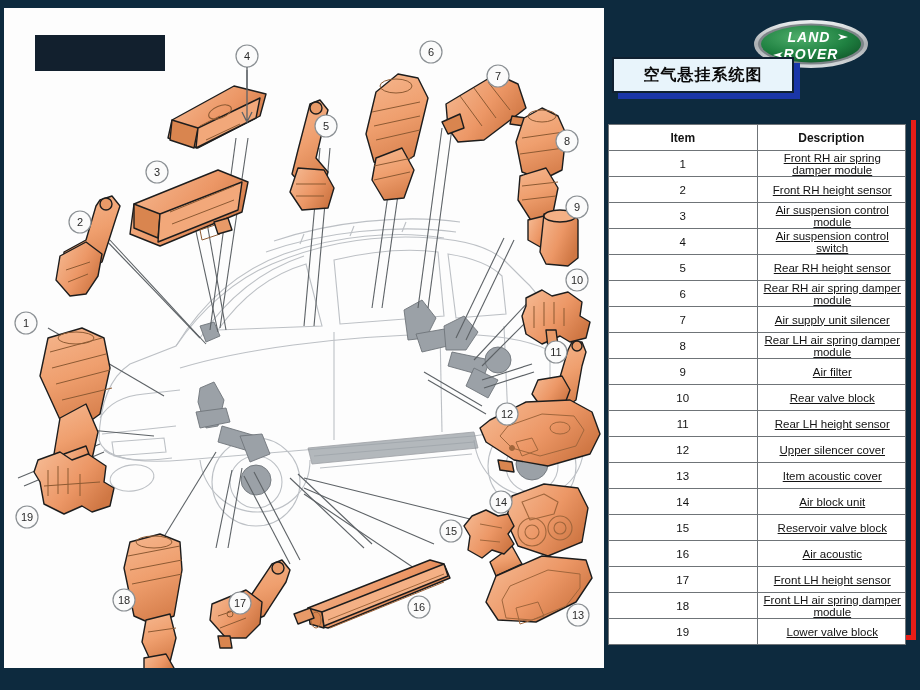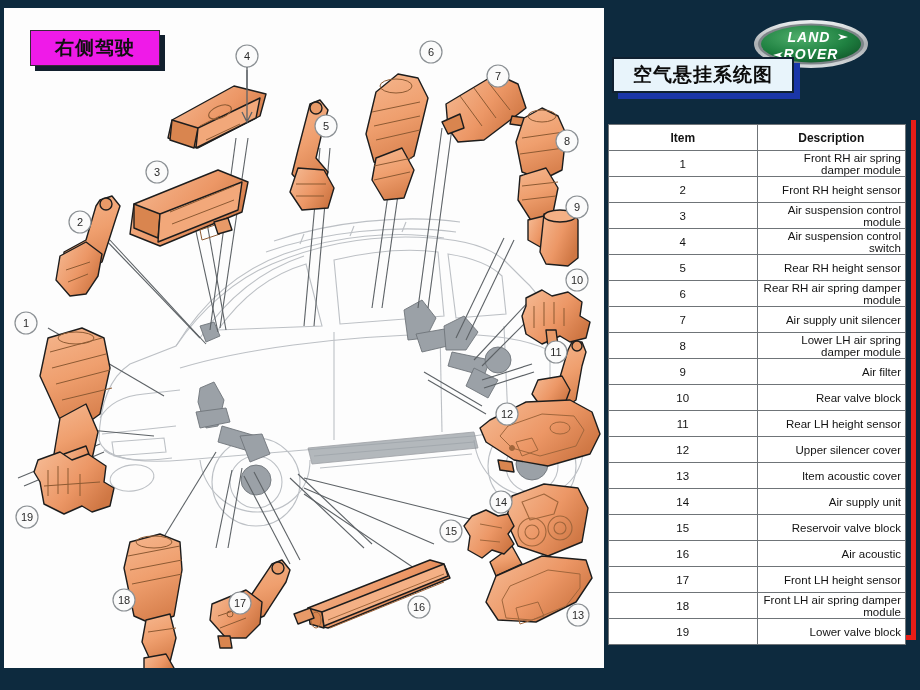--- a/index.html
+++ b/index.html
@@ -93,21 +93,21 @@
     top: 57px;
     width: 182px;
     height: 36px;
     background: #e8f4fb;
     border: 2px solid #0f2030;
     box-sizing: border-box;
     display: flex;
     align-items: center;
     justify-content: center;
     color: #0b0b0b;
-    font-size: 19px;
+    font-size: 16px;
     font-weight: bold;
     letter-spacing: 1px;
     font-family: "DejaVu Sans", sans-serif;
   }
 
   
   #table-frame-red {
     position: absolute;
     left: 608px;
     top: 120px;
@@ -144,22 +144,23 @@
   table#parts-table th {
     font-weight: bold;
     text-align: center;
     font-size: 12px;
   }
   table#parts-table td.num {
     text-align: center;
     width: 38px;
   }
   table#parts-table td.desc {
-    text-align: right;
+    text-align: center;
     padding-left: 6px;
+    text-decoration: underline;
   }
 
   
   .callout-num {
     font-family: "Liberation Sans", sans-serif;
     font-size: 11px;
     fill: #2b2b2b;
     text-anchor: middle;
     dominant-baseline: central;
   }
@@ -538,21 +539,20 @@
             <text class="callout-num" x="120" y="592">18</text>
           </g>
         <g>
             <circle cx="23" cy="509" r="11" fill="#fbfbfb" stroke="#8b9094" stroke-width="1.2"></circle>
             <text class="callout-num" x="23" y="509">19</text>
           </g>
       </g>
     </svg>
 
     <div id="rhd-badge-shadow"></div>
-    <div id="rhd-badge">右侧驾驶</div>
   </div>
 
   <svg id="logo" viewBox="0 0 118 52">
     <defs>
       <radialGradient id="ovalG" cx="0.4" cy="0.32" r="0.85">
         <stop offset="0%" stop-color="#4fae6b"></stop>
         <stop offset="55%" stop-color="#1f8141"></stop>
         <stop offset="100%" stop-color="#0c4b23"></stop>
       </radialGradient>
       <linearGradient id="rimG" x1="0" y1="0" x2="0" y2="1">
@@ -608,21 +608,21 @@
           <tr>
             <td class="num">6</td>
             <td class="desc">Rear RH air spring damper module</td>
           </tr>
           <tr>
             <td class="num">7</td>
             <td class="desc">Air supply unit silencer</td>
           </tr>
           <tr>
             <td class="num">8</td>
-            <td class="desc">Lower LH air spring damper module</td>
+            <td class="desc">Rear LH air spring damper module</td>
           </tr>
           <tr>
             <td class="num">9</td>
             <td class="desc">Air filter</td>
           </tr>
           <tr>
             <td class="num">10</td>
             <td class="desc">Rear valve block</td>
           </tr>
           <tr>
@@ -632,21 +632,21 @@
           <tr>
             <td class="num">12</td>
             <td class="desc">Upper silencer cover</td>
           </tr>
           <tr>
             <td class="num">13</td>
             <td class="desc">Item acoustic cover</td>
           </tr>
           <tr>
             <td class="num">14</td>
-            <td class="desc">Air supply unit</td>
+            <td class="desc">Air block unit</td>
           </tr>
           <tr>
             <td class="num">15</td>
             <td class="desc">Reservoir valve block</td>
           </tr>
           <tr>
             <td class="num">16</td>
             <td class="desc">Air acoustic</td>
           </tr>
           <tr>

